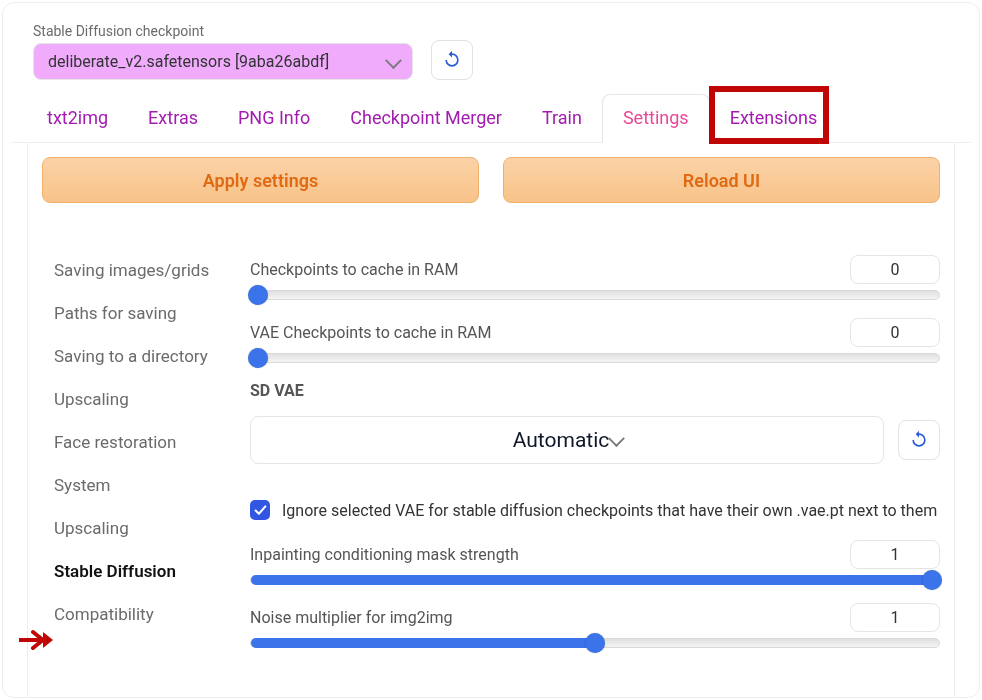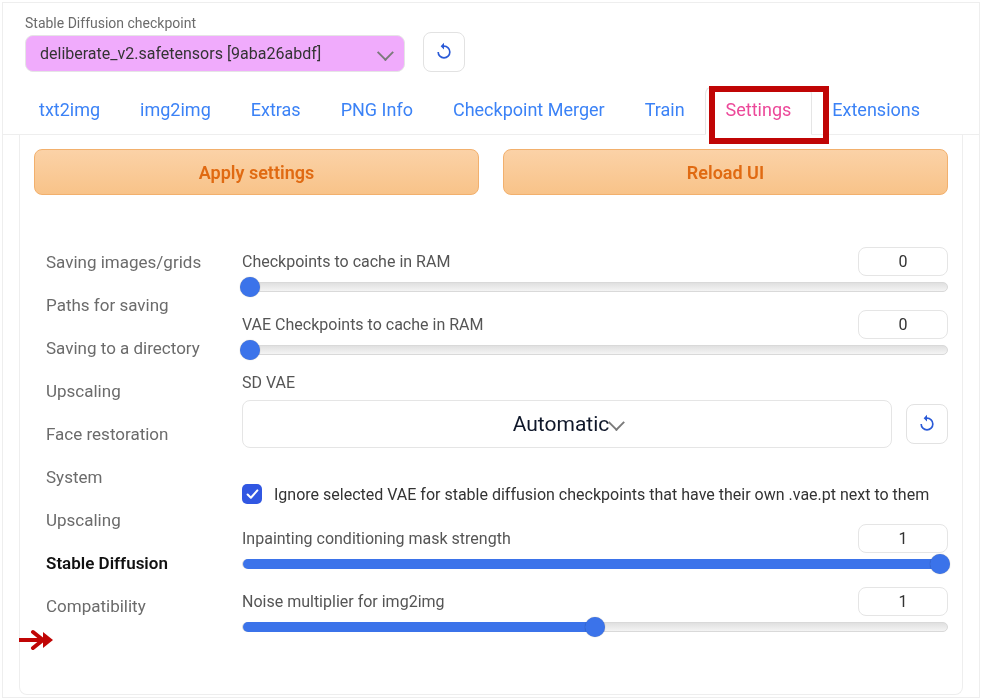--- a/index.html
+++ b/index.html
@@ -8,23 +8,23 @@
     padding: 0;
     font-family: -apple-system, BlinkMacSystemFont, "Segoe UI", Roboto, sans-serif;
     font-size: 16px;
     color: #333;
     background: #fff;
     width: 982px;
     height: 700px;
     overflow: hidden;
   }
   .container {
-    padding: 0;
+    padding: 8px;
     border: 1px solid #eee;
-    border-radius: 0;
+    border-radius: 12px;
     margin: 2px;
     height: 696px;
     overflow: hidden;
     position: relative;
   }
   .topbar {
     display: flex;
     align-items: flex-end;
     gap: 18px;
     padding: 12px 20px 14px 22px;
@@ -65,21 +65,21 @@
   }
   .tabs {
     display: flex;
     gap: 0;
     align-items: flex-end;
     padding: 0 16px;
     border-bottom: 1px solid #eee;
   }
   .tab {
     padding: 12px 20px 14px 20px;
-    color: #3b82f6;
+    color: #a21caf;
     font-size: 18px;
     cursor: pointer;
   }
   .tab.selected {
     color: #ec4899;
     border: 1px solid #e5e5e5;
     border-bottom: 1px solid #fff;
     border-radius: 8px 8px 0 0;
     margin-bottom: -1px;
     background: #fff;
@@ -255,21 +255,20 @@
     </div>
     <div class="icon-btn">
       <svg class="refresh-svg" viewBox="0 0 24 24">
         <path fill="#2a5ad7" d="M12 4V1L8 5l4 4V6a6 6 0 1 1-6 6H4a8 8 0 1 0 8-8z"></path>
       </svg>
     </div>
   </div>
 
   <div class="tabs">
     <div class="tab">txt2img</div>
-    <div class="tab">img2img</div>
     <div class="tab">Extras</div>
     <div class="tab">PNG Info</div>
     <div class="tab">Checkpoint Merger</div>
     <div class="tab">Train</div>
     <div class="tab selected">Settings</div>
     <div class="tab">Extensions</div>
   </div>
 
   <div class="settings-body">
     <div class="big-buttons">
@@ -308,21 +307,21 @@
             <div class="setting-label">VAE Checkpoints to cache in RAM</div>
             <div class="num-box">0</div>
           </div>
           <div class="slider-track">
             <div class="slider-fill" style="width:0%"></div>
             <div class="slider-thumb" style="left:1%"></div>
           </div>
         </div>
 
         <div class="setting-block">
-          <div class="setting-label" style="margin-bottom:8px;">SD VAE</div>
+          <div class="setting-label" style="margin-bottom:16px;font-weight:bold;">SD VAE</div>
           <div class="sd-vae-row">
             <div class="sd-vae-dd">
               <span>Automatic</span>
               <span class="chevron"></span>
             </div>
             <div class="icon-btn">
               <svg class="refresh-svg" viewBox="0 0 24 24">
                 <path fill="#2a5ad7" d="M12 4V1L8 5l4 4V6a6 6 0 1 1-6 6H4a8 8 0 1 0 8-8z"></path>
               </svg>
             </div>

